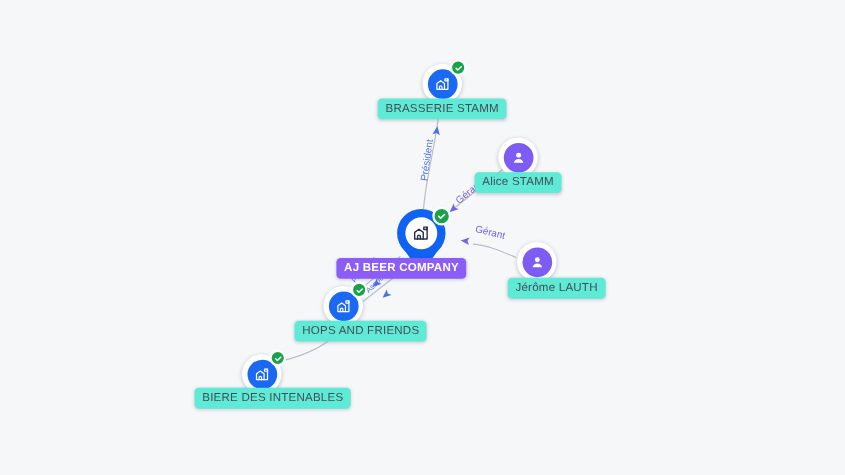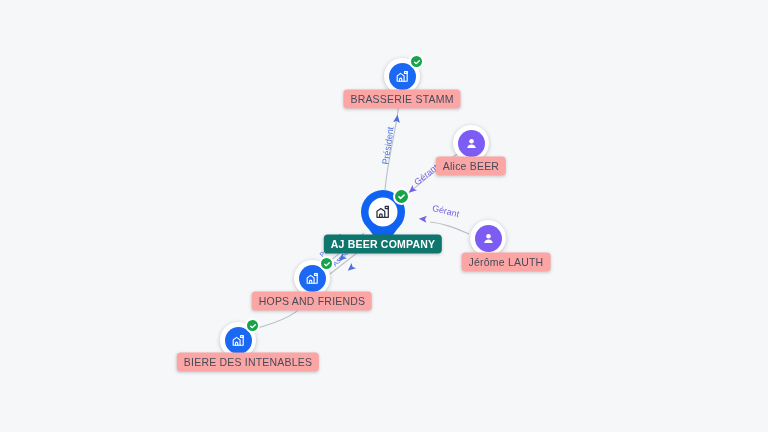--- a/index.html
+++ b/index.html
@@ -8,21 +8,21 @@
   .stage svg.edges{position:absolute;left:0;top:0;}
   svg text{font-family:"Liberation Sans",sans-serif;}
   .node{position:absolute;transform:translate(-50%,-50%);cursor:pointer;}
   .ring{width:36px;height:36px;border-radius:50%;background:#fff;
         box-shadow:0 1px 4px rgba(40,50,70,.28);display:flex;align-items:center;justify-content:center;}
   .disc{width:27px;height:27px;border-radius:50%;display:flex;align-items:center;justify-content:center;}
   .badge{position:absolute;top:-4px;right:-4px;width:15px;height:15px;border-radius:50%;
          border:2px solid #fff;box-sizing:border-box;display:flex;align-items:center;justify-content:center;}
   .pinwrap{position:absolute;width:64px;height:76px;cursor:pointer;}
   .pinwrap .badge{top:3px;right:5px;width:17px;height:17px;}
-  .nlabel{position:absolute;transform:translate(-50%,-50%);background:#fca5a5;color:#454b59;
+  .nlabel{position:absolute;transform:translate(-50%,-50%);background:#5eead4;color:#454b59;
           font-size:10.5px;letter-spacing:.2px;padding:3px 7px 4px;border-radius:4px;white-space:nowrap;
           box-shadow:0 1px 3px rgba(50,60,80,.22);cursor:pointer;}
   .nlabel.main{color:#fff;font-weight:700;}
 </style>
 </head>
 <body>
 
 <div class="stage">
   <svg class="edges" id="edges" width="768" height="432" viewBox="0 0 768 432">
       <path d="M385,190 C388,155 398,125 400,93" fill="none" stroke="#b9bfc9" stroke-width="1.1"></path>
@@ -137,19 +137,19 @@
       </div>
         <div class="badge" style="background:#18a34b">
           <svg viewBox="0 0 24 24" width="8" height="8">
     <path d="M5 12.5l4.5 4.5L19 8" stroke="#fff" stroke-width="4" fill="none" stroke-linecap="round" stroke-linejoin="round"></path>
           </svg>
         </div>
       </div>
     </div>
   <div id="labels">
       <div class="nlabel" style="left: 402px; top: 99px;">BRASSERIE STAMM</div>
-      <div class="nlabel" style="left: 471px; top: 166px;">Alice BEER</div>
+      <div class="nlabel" style="left: 471px; top: 166px;">Alice STAMM</div>
       <div class="nlabel" style="left: 506px; top: 262px;">Jérôme LAUTH</div>
-      <div class="nlabel main" style="background: #0f766e; left: 383px; top: 244px;">AJ BEER COMPANY</div>
-      <div class="nlabel" style="left: 312px; top: 301px;">HOPS AND FRIENDS</div>
+      <div class="nlabel main" style="background: #8b5cf6; left: 365px; top: 244px;">AJ BEER COMPANY</div>
+      <div class="nlabel" style="left: 328px; top: 301px;">HOPS AND FRIENDS</div>
       <div class="nlabel" style="left: 248px; top: 362px;">BIERE DES INTENABLES</div>
     </div>
 </div>
 
 </body></html>

